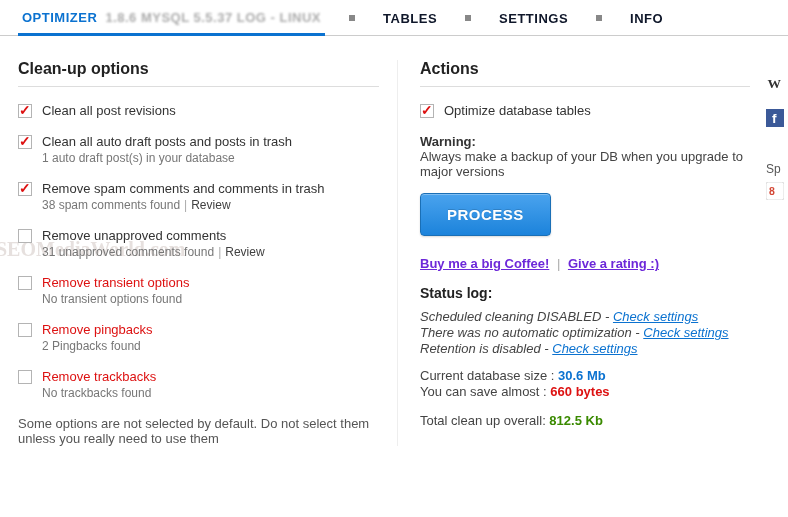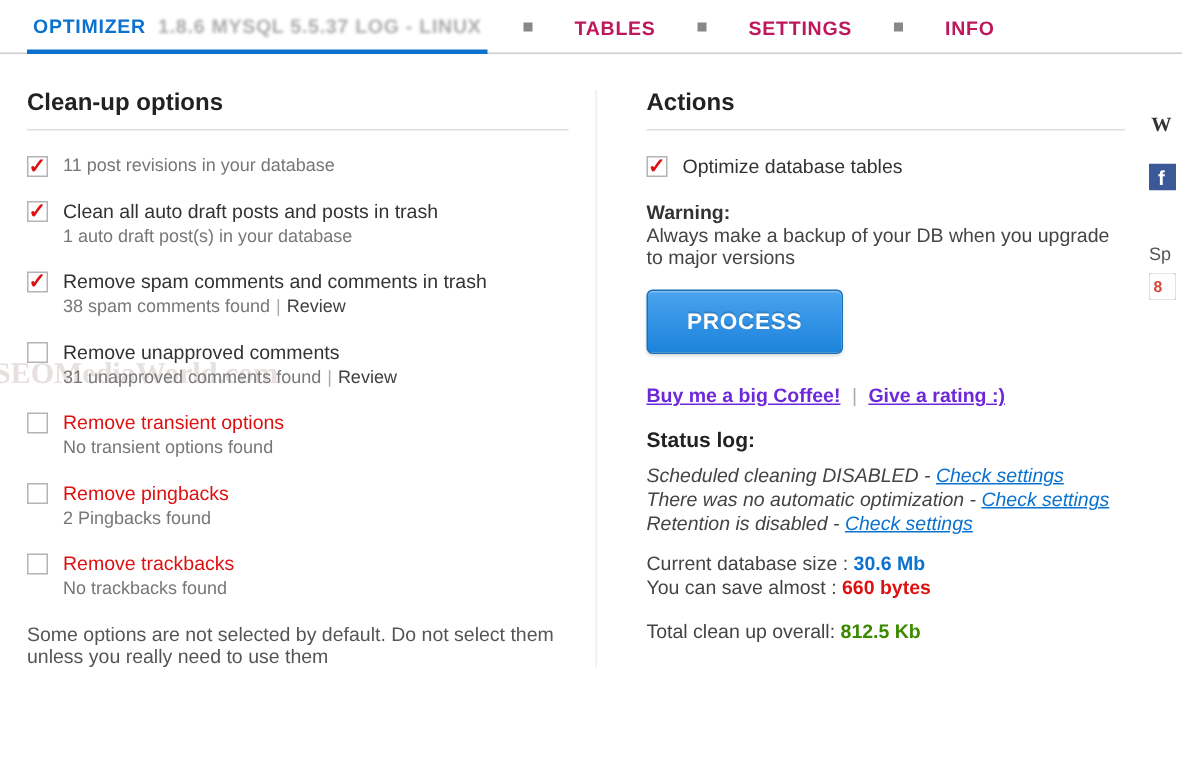--- a/index.html
+++ b/index.html
@@ -1,24 +1,24 @@
 <!DOCTYPE html>
 <html><head>
 <meta charset="utf-8">
 <style>
   * { box-sizing: border-box; margin: 0; padding: 0; }
   body { font-family: "Segoe UI", Arial, sans-serif; font-size: 13px; color: #333; background: #fff; width: 788px; }
   
   .tabs { display: flex; align-items: center; border-bottom: 1px solid #ccc; padding: 0 18px; gap: 24px; }
-  .tab { padding: 10px 4px 8px; font-size: 13px; font-weight: 600; color: #be185d; cursor: pointer; letter-spacing: 0.5px; }
+  .tab { padding: 10px 4px 8px; font-size: 13px; font-weight: 600; color: #0f172a; cursor: pointer; letter-spacing: 0.5px; }
   .tab.active { color: #0b72d0; border-bottom: 3px solid #0b72d0; margin-bottom: -1px; }
   .tabsep { width: 6px; height: 6px; background: #888; }
   .tab .extra { color: #888; filter: blur(1px); opacity: 0.7; font-weight: 600; letter-spacing: 0.5px; margin-left: 4px; }
   
-  .cols { display: flex; gap: 15px; padding: 24px 0 0 0; }
+  .cols { display: flex; gap: 4px; padding: 24px 0 0 0; }
   .panel { padding: 0 18px; }
   .panel.left { width: 398px; border-right: 1px solid #eee; }
   .panel.right { flex: 1; padding-right: 38px; }
   
   h2 { font-size: 16px; font-weight: 700; color: #222; border-bottom: 1px solid #ddd; padding-bottom: 8px; margin-bottom: 16px; }
   h3 { font-size: 14px; font-weight: 700; color: #222; margin: 14px 0 8px; }
   
   .opt { margin-bottom: 16px; padding-left: 24px; position: relative; }
   .chk { position: absolute; left: 0; top: 1px; width: 14px; height: 14px; border: 1px solid #b4b4b4; background: #fff; cursor: pointer; }
   .chk.checked::after { content: "✓"; position: absolute; top: -3px; left: 0px; font-size: 14px; color: #d11; font-weight: bold; }
@@ -73,21 +73,21 @@
   <div class="tabsep"></div>
   <div class="tab">INFO</div>
 </div>
 
 <div class="watermark">SEOMediaWorld.com</div>
 
 <div class="cols">
   <div class="panel left">
     <h2>Clean-up options</h2>
     <div id="cleanup-list">
-          <div class="opt"><span class="chk checked"></span><div class="sub">11 post revisions in your database</div></div>
+          <div class="opt"><span class="chk checked"></span><span class="lbl">Clean all post revisions</span></div>
           <div class="opt"><span class="chk checked"></span><span class="lbl">Clean all auto draft posts and posts in trash</span><div class="sub">1 auto draft post(s) in your database</div></div>
           <div class="opt"><span class="chk checked"></span><span class="lbl">Remove spam comments and comments in trash</span><div class="sub">38 spam comments found<span class="sep">|</span><a>Review</a></div></div>
           <div class="opt"><span class="chk"></span><span class="lbl">Remove unapproved comments</span><div class="sub">31 unapproved comments found<span class="sep">|</span><a>Review</a></div></div>
           <div class="opt"><span class="chk"></span><span class="lbl red">Remove transient options</span><div class="sub">No transient options found</div></div>
           <div class="opt"><span class="chk"></span><span class="lbl red">Remove pingbacks</span><div class="sub">2 Pingbacks found</div></div>
           <div class="opt"><span class="chk"></span><span class="lbl red">Remove trackbacks</span><div class="sub">No trackbacks found</div></div>
         </div>
     <p class="note">Some options are not selected by default. Do not select them unless you really need to use them</p>
   </div>
 

